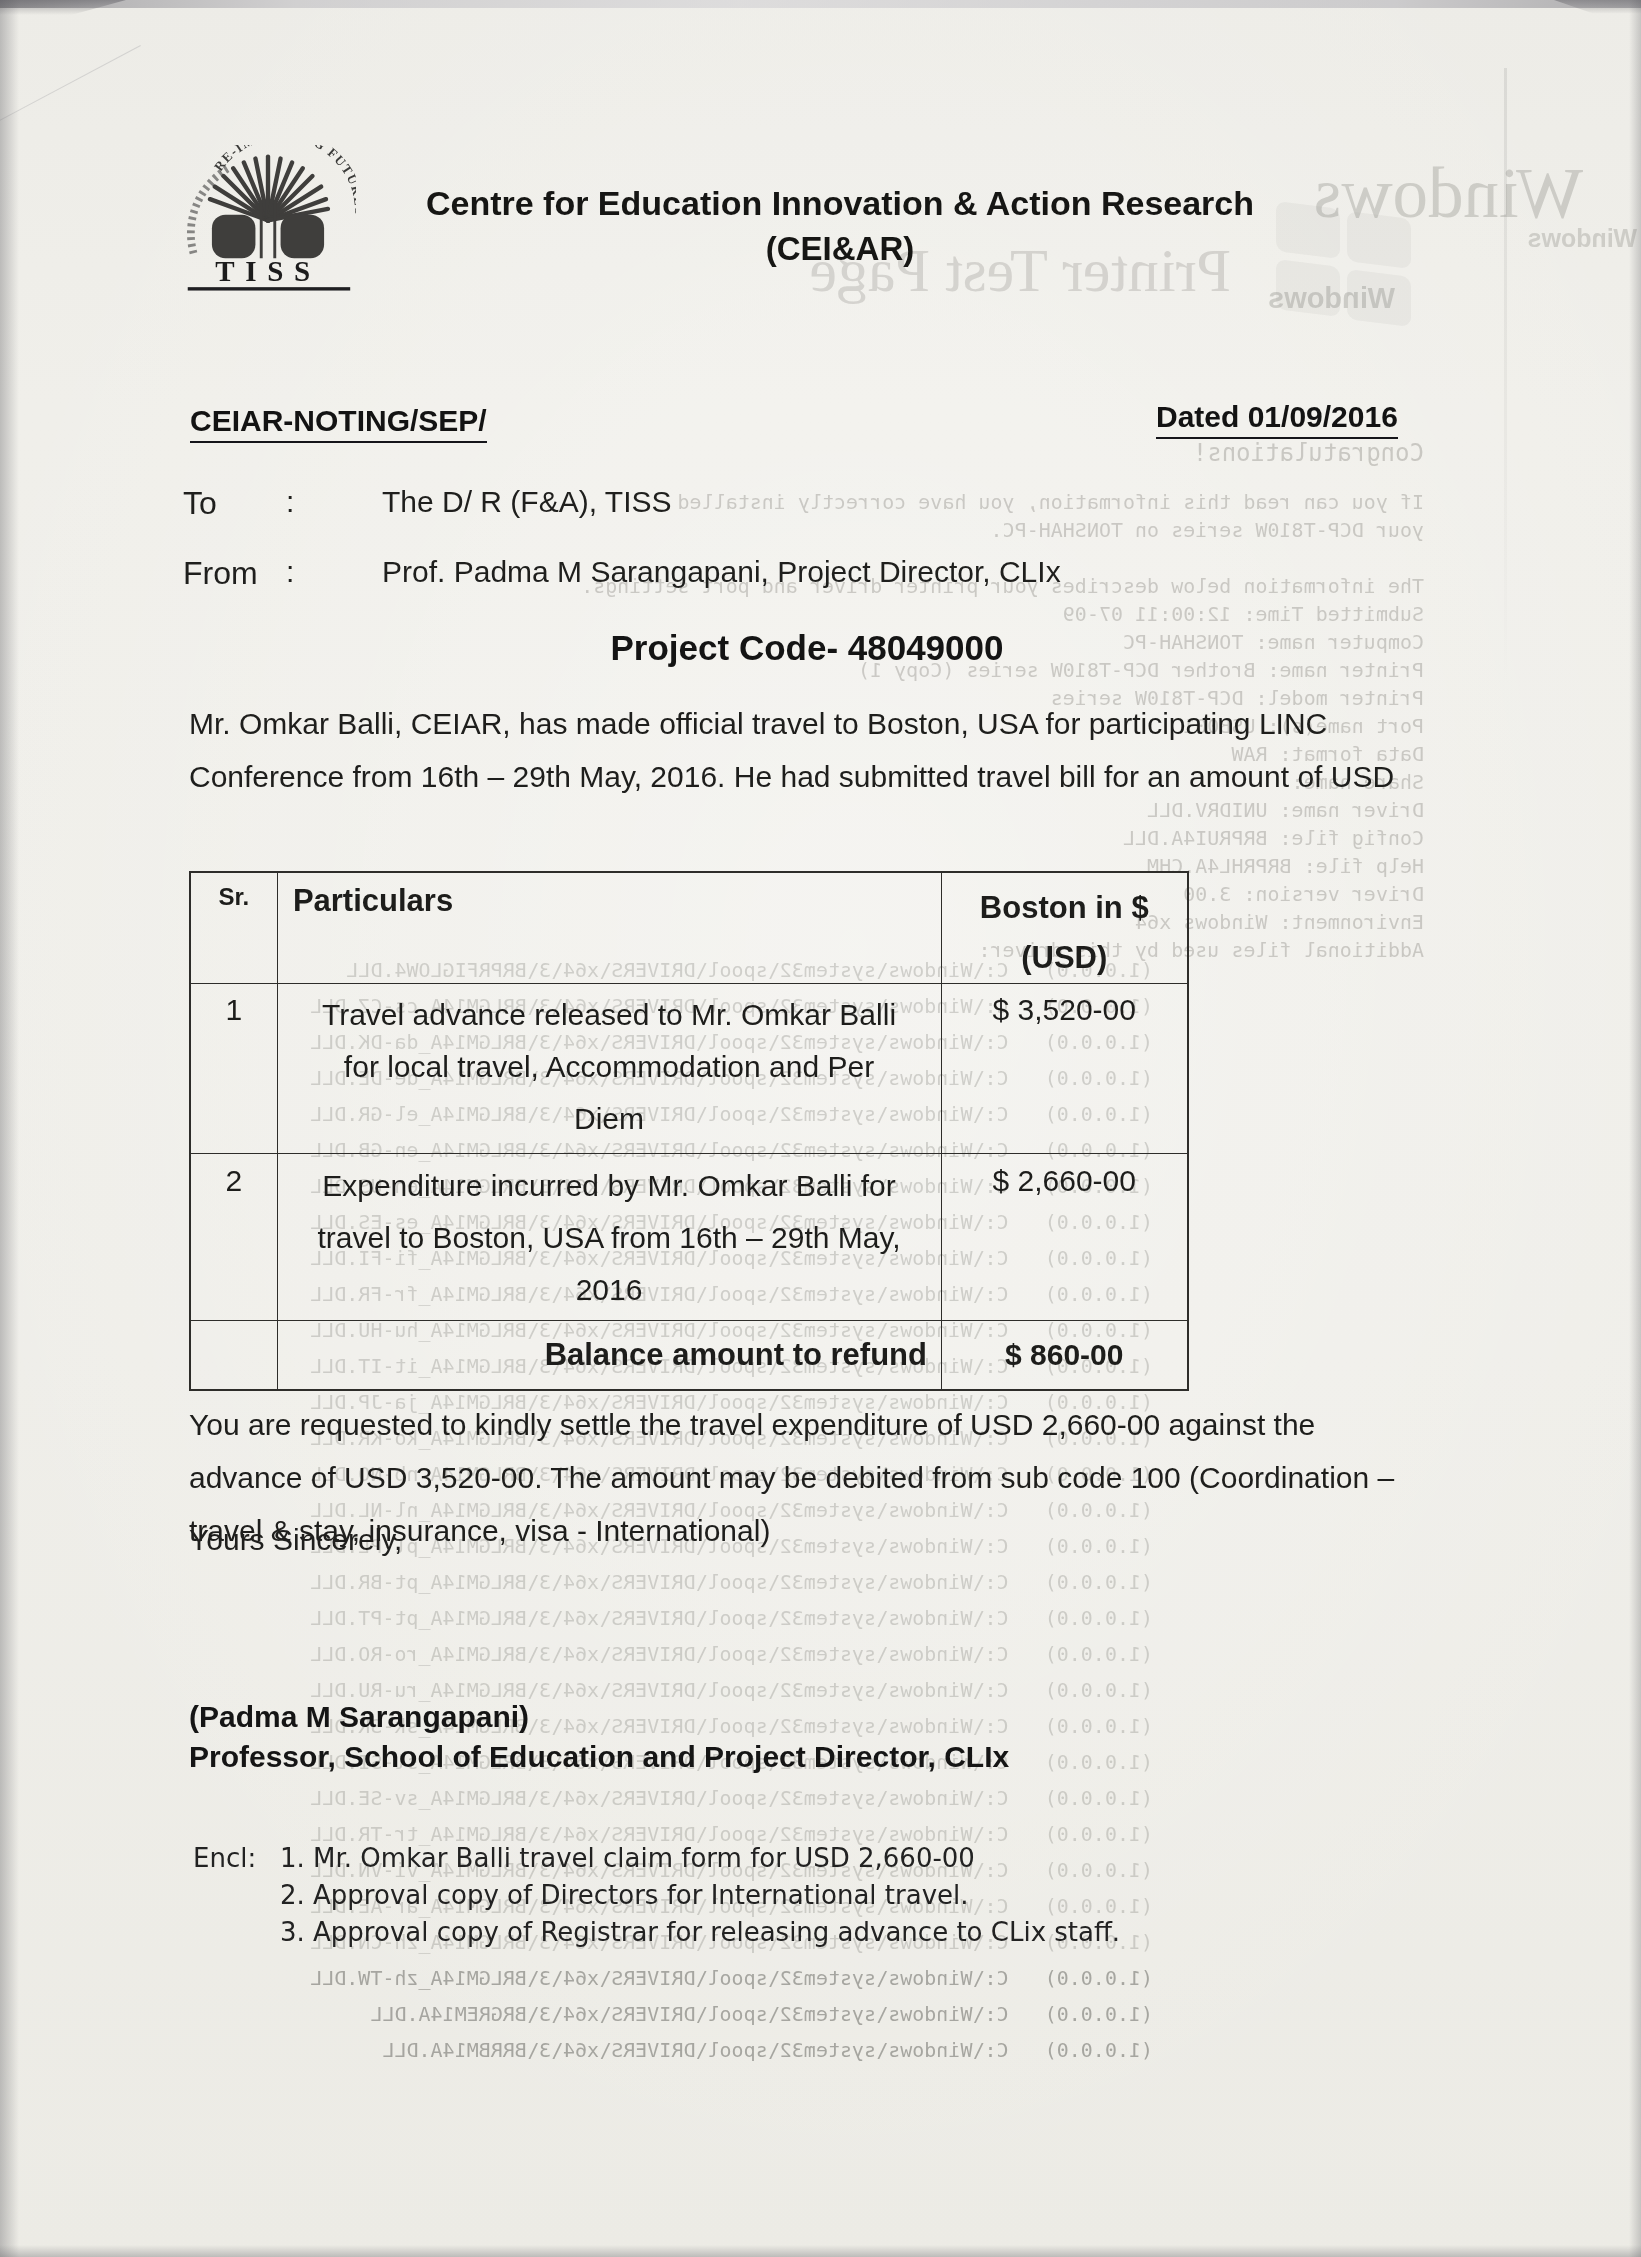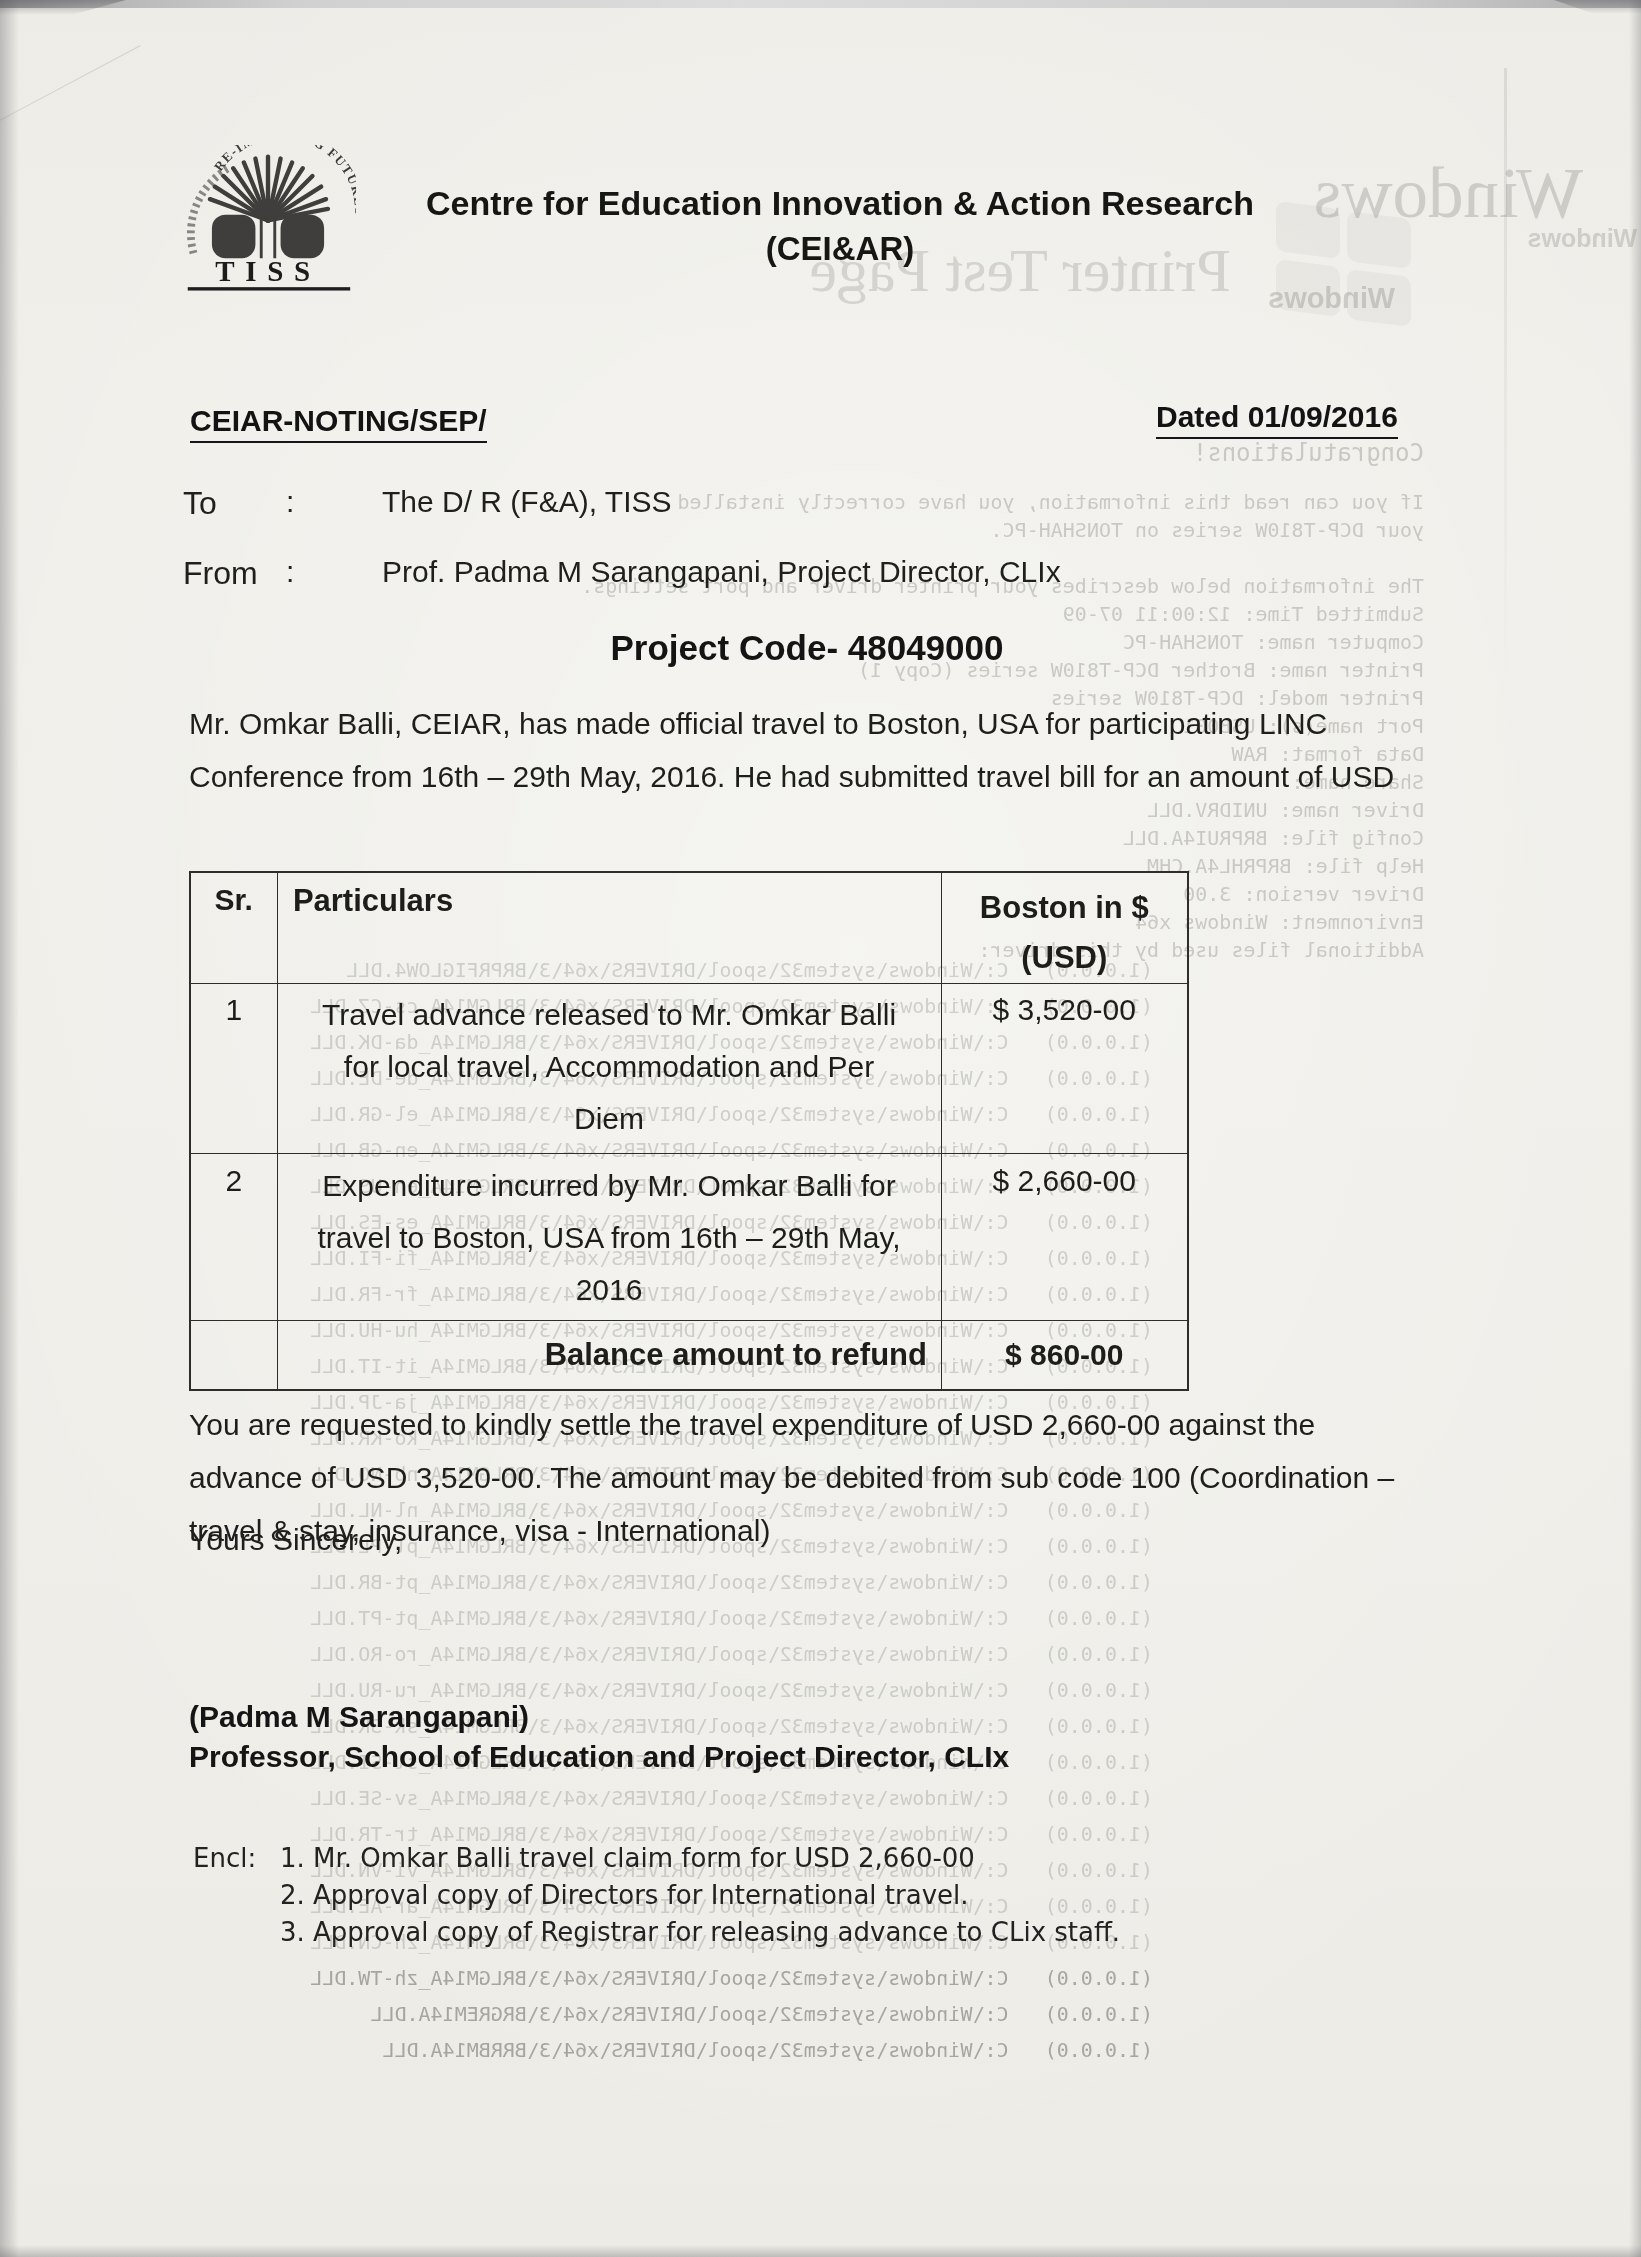--- a/index.html
+++ b/index.html
@@ -57,21 +57,21 @@
   .closing{left:189px;top:1523px;font-size:30px;}
   .sig{left:189px;top:1697px;font-size:30px;font-weight:bold;line-height:40px;color:#151515;}
   .encl{left:193px;top:1840px;font-family:"DejaVu Sans",sans-serif;font-size:26px;line-height:37px;color:#222;}
   .encl-label{display:inline-block;width:87px;}
   .encl-item-ind{margin-left:87px;}
   
   .etable{position:absolute;left:189px;top:871px;border-collapse:collapse;table-layout:fixed;width:998px;
     border:2.9px solid #2e2d2a;font-size:30px;color:#1d1d1b;}
   .etable th,.etable td{border:1.9px solid #2e2d2a;vertical-align:top;padding:0;}
   .etable th{font-weight:bold;text-align:left;}
-  th.h-sr{height:95px;text-align:center;padding-top:9.7px;font-size:30px;}
+  th.h-sr{height:95px;text-align:center;padding-top:9.7px;font-size:24px;}
   th.h-part{padding:9.7px 0 0 15.4px;font-size:31px;}
   th.h-amt{text-align:center;padding-top:9.7px;font-size:31px;line-height:50px;}
   td.c-sr{text-align:center;padding-top:9.7px;}
   td.c-part{text-align:center;padding-top:5.8px;}
   td.c-part div{line-height:52px;}
   td.c-amt{text-align:center;padding-top:9.7px;}
   tr.r1 td{height:160px;}
   tr.r2 td{height:156px;}
   tr.rt td{height:68px;vertical-align:middle;}
   td.t-label{text-align:right;font-weight:bold;padding-right:13.5px;font-size:31px;}

